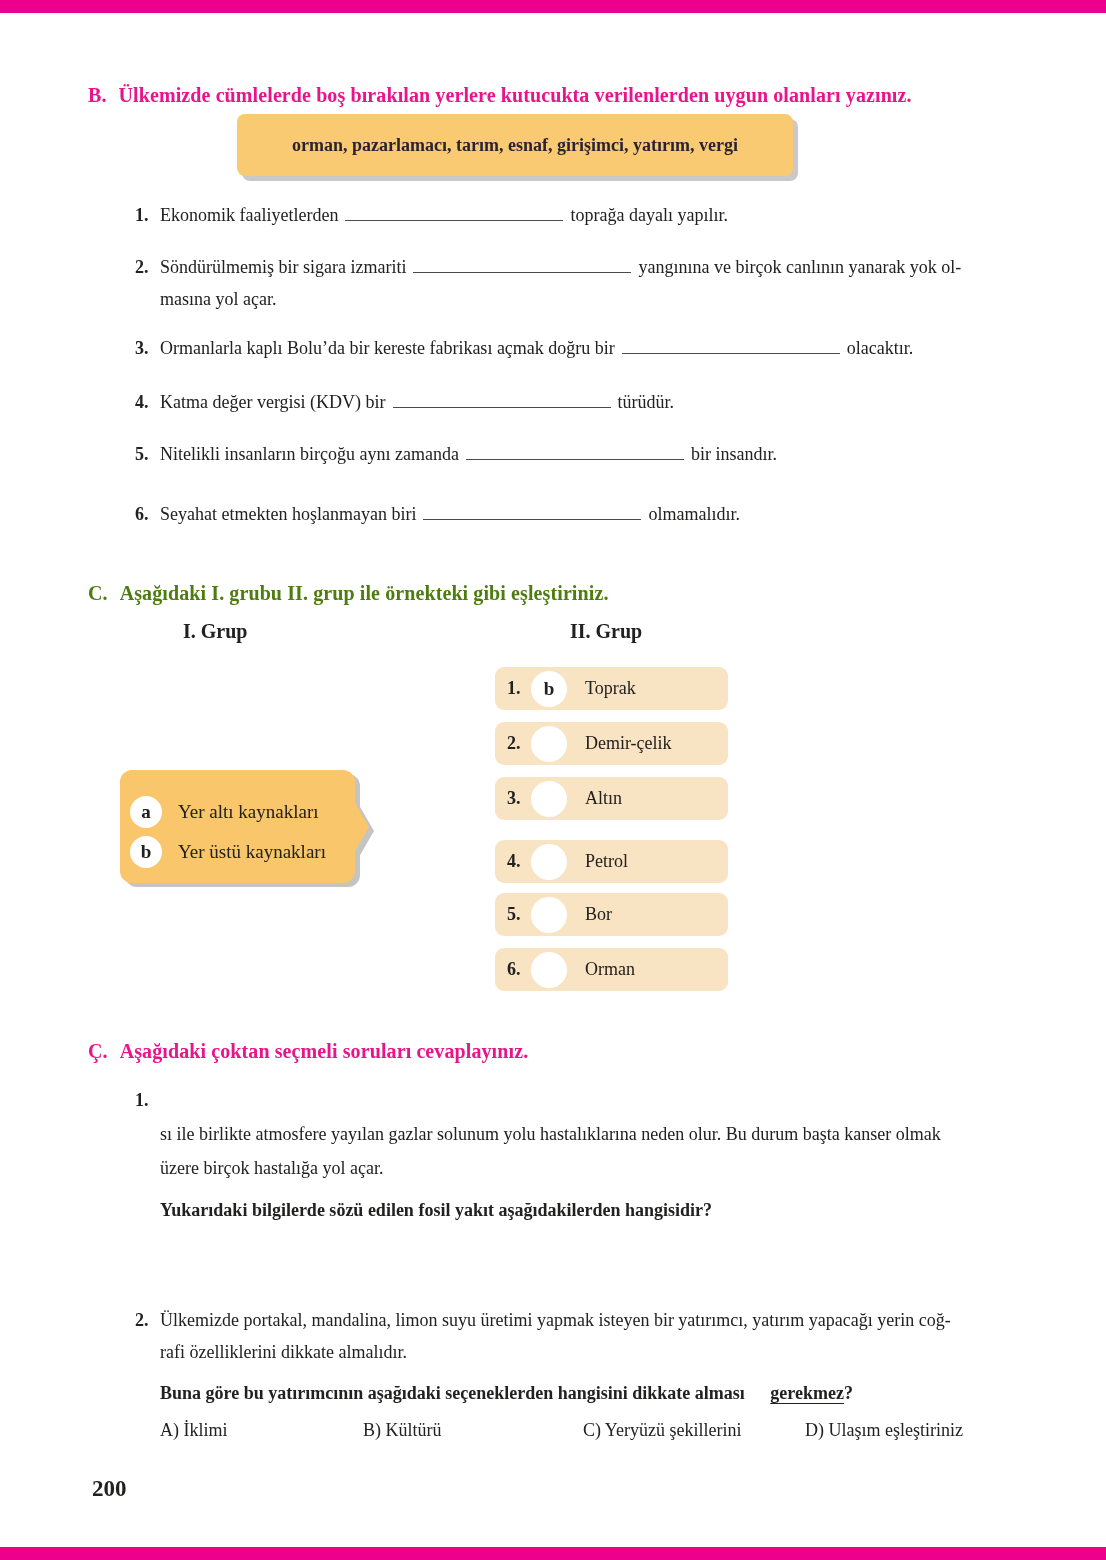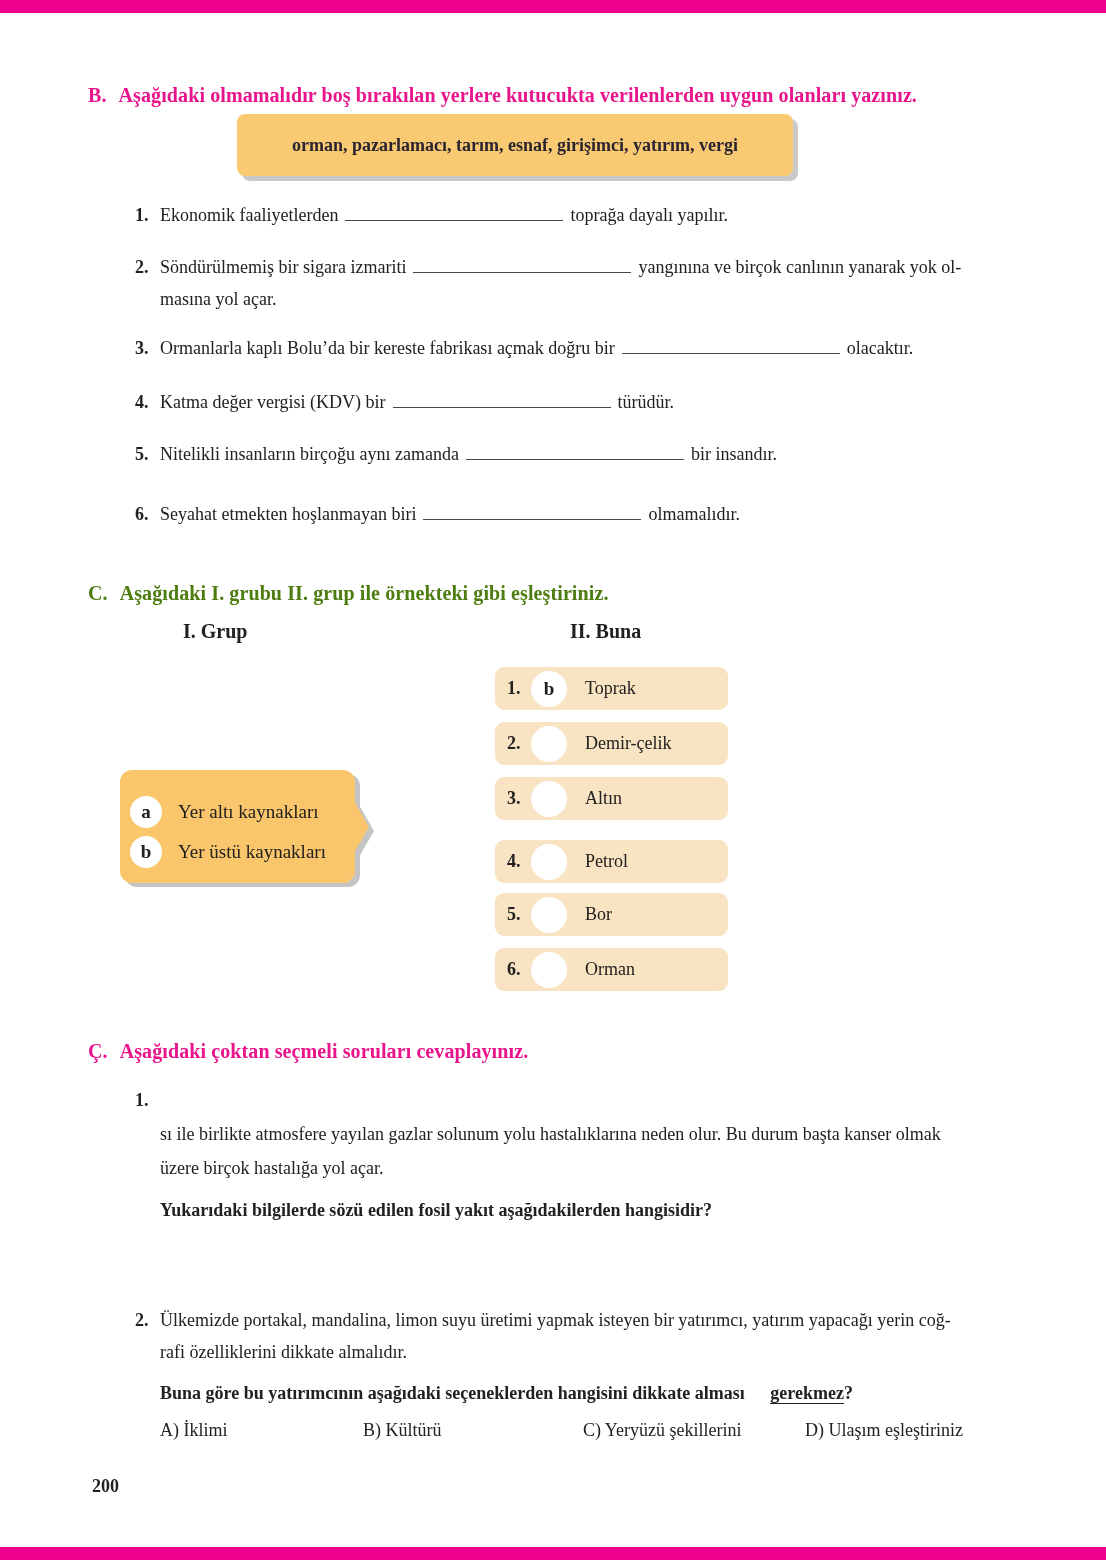--- a/index.html
+++ b/index.html
@@ -77,32 +77,32 @@
 
   .q-num{position:absolute;left:135px;font-weight:bold;font-size:18px;}
   .q-line{position:absolute;left:160px;white-space:nowrap;font-size:18px;}
   .q-prompt{position:absolute;left:160px;white-space:nowrap;font-size:18px;font-weight:bold;}
   .q-prompt .ul{text-decoration:underline;text-underline-offset:4px;margin-left:21px;}
   .q-options{
     position:absolute;left:160px;width:910px;
     display:grid;grid-template-columns:203px 220px 222px 1fr;
     font-size:18px;white-space:nowrap;
   }
-  .page-num{position:absolute;left:92px;top:1476px;font-size:18px;font-weight:bold;}
+  .page-num{position:absolute;left:92px;top:1476px;font-size:23px;font-weight:bold;}
 </style>
 </head>
 <body>
 
 <div class="page">
 
   <div class="bar bar-top" style="background:#ec008c"></div>
   <div class="bar bar-bottom" style="background:#ec008c"></div>
 
   <div class="sec-heading" style="top:84px;color:#e9148b">
-    <span class="sec-letter">B.</span><span>Aşağıdaki olmamalıdır boş bırakılan yerlere kutucukta verilenlerden uygun olanları yazınız.</span>
+    <span class="sec-letter">B.</span><span>Ülkemizde cümlelerde boş bırakılan yerlere kutucukta verilenlerden uygun olanları yazınız.</span>
   </div>
 
   <div class="word-bank">
     <span>orman, pazarlamacı, tarım, esnaf, girişimci, yatırım, vergi</span>
   </div>
 
   <div class="b-item" style="top:205px">
     <span class="num">1.</span><span>Ekonomik faaliyetlerden</span><span class="blank"></span><span>toprağa dayalı yapılır.</span>
   </div>
 
@@ -125,21 +125,21 @@
 
   <div class="b-item" style="top:504px">
     <span class="num">6.</span><span>Seyahat etmekten hoşlanmayan biri</span><span class="blank"></span><span>olmamalıdır.</span>
   </div>
 
   <div class="sec-heading" style="top:582px;color:#4d7c0f">
     <span class="sec-letter">C.</span><span>Aşağıdaki I. grubu II. grup ile örnekteki gibi eşleştiriniz.</span>
   </div>
 
   <div class="grp-header" style="left:183px;top:620px">I. Grup</div>
-  <div class="grp-header" style="left:570px;top:620px">II. Buna</div>
+  <div class="grp-header" style="left:570px;top:620px">II. Grup</div>
 
   <div class="g1-box">
     <div class="g1-row" style="top:26px">
       <span class="letter-circle">a</span>
       <span class="g1-label">Yer altı kaynakları</span>
     </div>
     <div class="g1-row" style="top:66px">
       <span class="letter-circle">b</span>
       <span class="g1-label">Yer üstü kaynakları</span>
     </div>

